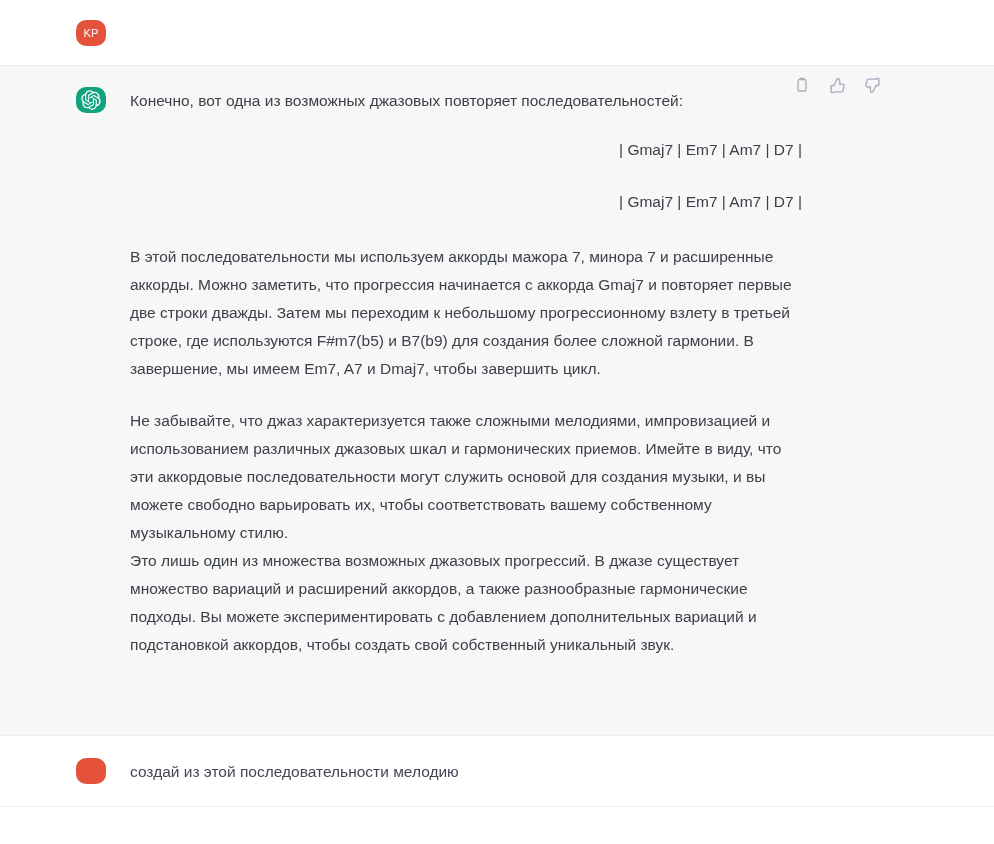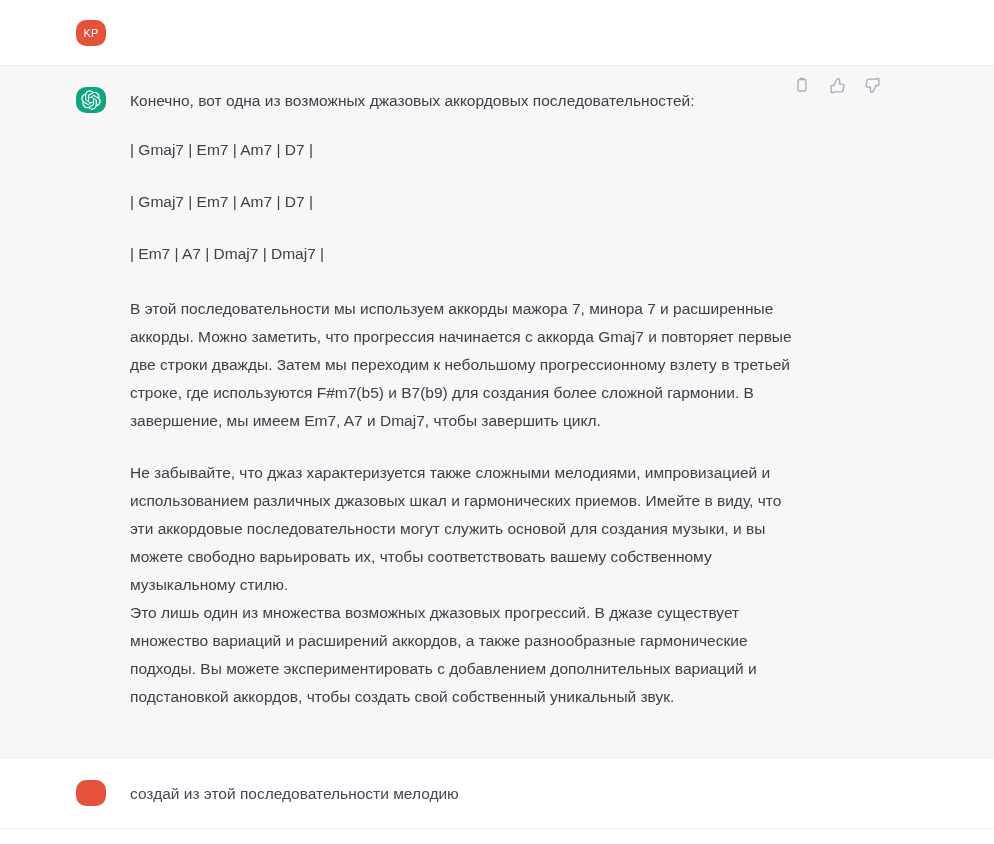--- a/index.html
+++ b/index.html
@@ -93,20 +93,21 @@
     margin: 0 0 24px 0;
   }
   .prose p.lead {
     margin-bottom: 21px;
   }
   .chordline {
     margin: 0;
     line-height: 28px;
     color: #3c4049;
     font-size: 15.5px;
+    text-align: right;
   }
   .chordblock {
     margin: 0 0 27px 0;
   }
 
   
   .actions {
     position: absolute;
     top: 9px;
     right: 112px;
@@ -150,26 +151,25 @@
   <div class="msg msg-assistant" id="row-assistant-1">
     <div class="msg-inner">
       <div class="avatar avatar-assistant">
         <svg width="20" height="20" viewBox="0 0 41 41" fill="#ffffff" aria-hidden="true">
           <path d="M37.532 16.87a9.963 9.963 0 0 0-.856-8.184 10.078 10.078 0 0 0-10.855-4.835A9.965 9.965 0 0 0 18.306.5a10.079 10.079 0 0 0-9.614 6.977 9.967 9.967 0 0 0-6.664 4.834 10.08 10.08 0 0 0 1.24 11.817 9.965 9.965 0 0 0 .856 8.185 10.079 10.079 0 0 0 10.855 4.835 9.965 9.965 0 0 0 7.516 3.35 10.078 10.078 0 0 0 9.617-6.981 9.967 9.967 0 0 0 6.663-4.834 10.079 10.079 0 0 0-1.243-11.813ZM22.498 37.886a7.474 7.474 0 0 1-4.799-1.735c.061-.033.168-.091.237-.134l7.964-4.6a1.294 1.294 0 0 0 .655-1.134V19.054l3.366 1.944a.12.12 0 0 1 .066.092v9.299a7.505 7.505 0 0 1-7.49 7.496ZM6.392 31.006a7.471 7.471 0 0 1-.894-5.023c.06.036.162.099.237.141l7.964 4.6a1.297 1.297 0 0 0 1.308 0l9.724-5.614v3.888a.12.12 0 0 1-.048.103l-8.051 4.649a7.504 7.504 0 0 1-10.24-2.744ZM4.297 13.62A7.469 7.469 0 0 1 8.2 10.333c0 .068-.004.19-.004.274v9.201a1.294 1.294 0 0 0 .654 1.132l9.723 5.614-3.366 1.944a.12.12 0 0 1-.114.01L7.04 23.856a7.504 7.504 0 0 1-2.743-10.237Zm27.658 6.437-9.724-5.615 3.367-1.943a.121.121 0 0 1 .113-.01l8.052 4.648a7.498 7.498 0 0 1-1.158 13.528v-9.476a1.293 1.293 0 0 0-.65-1.132Zm3.35-5.043c-.059-.037-.162-.099-.236-.141l-7.965-4.6a1.298 1.298 0 0 0-1.308 0l-9.723 5.614v-3.888a.12.12 0 0 1 .048-.103l8.05-4.645a7.497 7.497 0 0 1 11.135 7.763Zm-21.063 6.929-3.367-1.944a.12.12 0 0 1-.065-.092v-9.299a7.497 7.497 0 0 1 12.293-5.756 6.94 6.94 0 0 0-.236.134l-7.965 4.6a1.294 1.294 0 0 0-.654 1.132l-.006 11.225Zm1.829-3.943 4.33-2.501 4.332 2.5v5l-4.331 2.5-4.331-2.5V18Z"></path>
         </svg>
       </div>
 
       <div class="content">
         <div class="prose">
-          <p class="lead">Конечно, вот одна из возможных джазовых аккордовых последовательностей:</p>
+          <p class="lead">Конечно, вот одна из возможных джазовых повторяет последовательностей:</p>
 
           <div class="chordblock">
             <p class="chordline">| Gmaj7 | Em7 | Am7 | D7 |</p>
             <p class="chordline">| Gmaj7 | Em7 | Am7 | D7 |</p>
-            <p class="chordline">| Em7 | A7 | Dmaj7 | Dmaj7 |</p>
           </div>
 
           <p>В этой последовательности мы используем аккорды мажора 7, минора 7 и расширенные аккорды. Можно заметить, что прогрессия начинается с аккорда Gmaj7 и повторяет первые две строки дважды. Затем мы переходим к небольшому прогрессионному взлету в третьей строке, где используются F#m7(b5) и B7(b9) для создания более сложной гармонии. В завершение, мы имеем Em7, A7 и Dmaj7, чтобы завершить цикл.</p>
           <p style="margin-bottom:0">Не забывайте, что джаз характеризуется также сложными мелодиями, импровизацией и использованием различных джазовых шкал и гармонических приемов. Имейте в виду, что эти аккордовые последовательности могут служить основой для создания музыки, и вы можете свободно варьировать их, чтобы соответствовать вашему собственному музыкальному стилю.</p>
           <p>Это лишь один из множества возможных джазовых прогрессий. В джазе существует множество вариаций и расширений аккордов, а также разнообразные гармонические подходы. Вы можете экспериментировать с добавлением дополнительных вариаций и подстановкой аккордов, чтобы создать свой собственный уникальный звук.</p>
         </div>
       </div>
 
       <div class="actions">
         <button class="act-btn" title="Copy">

